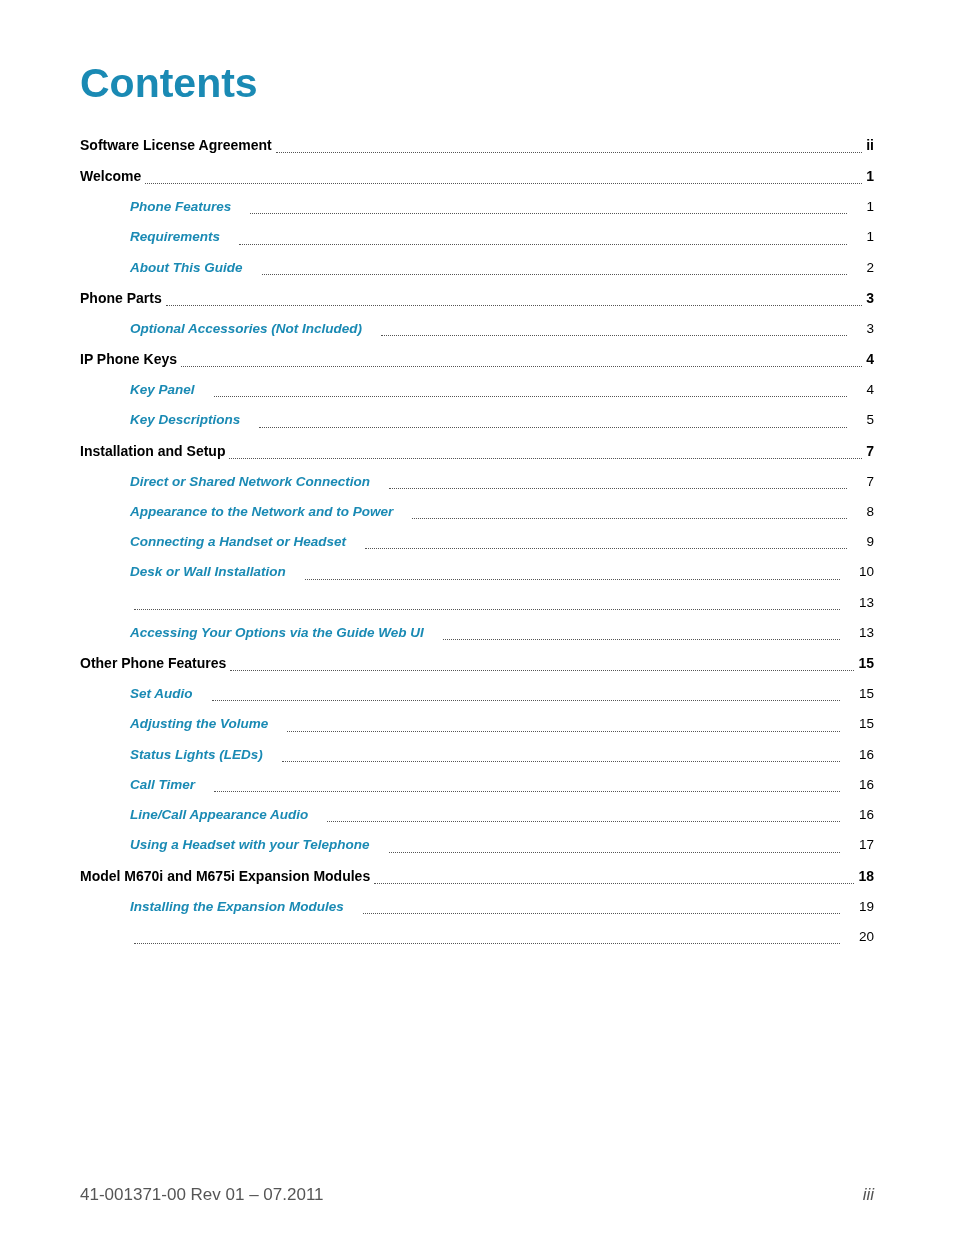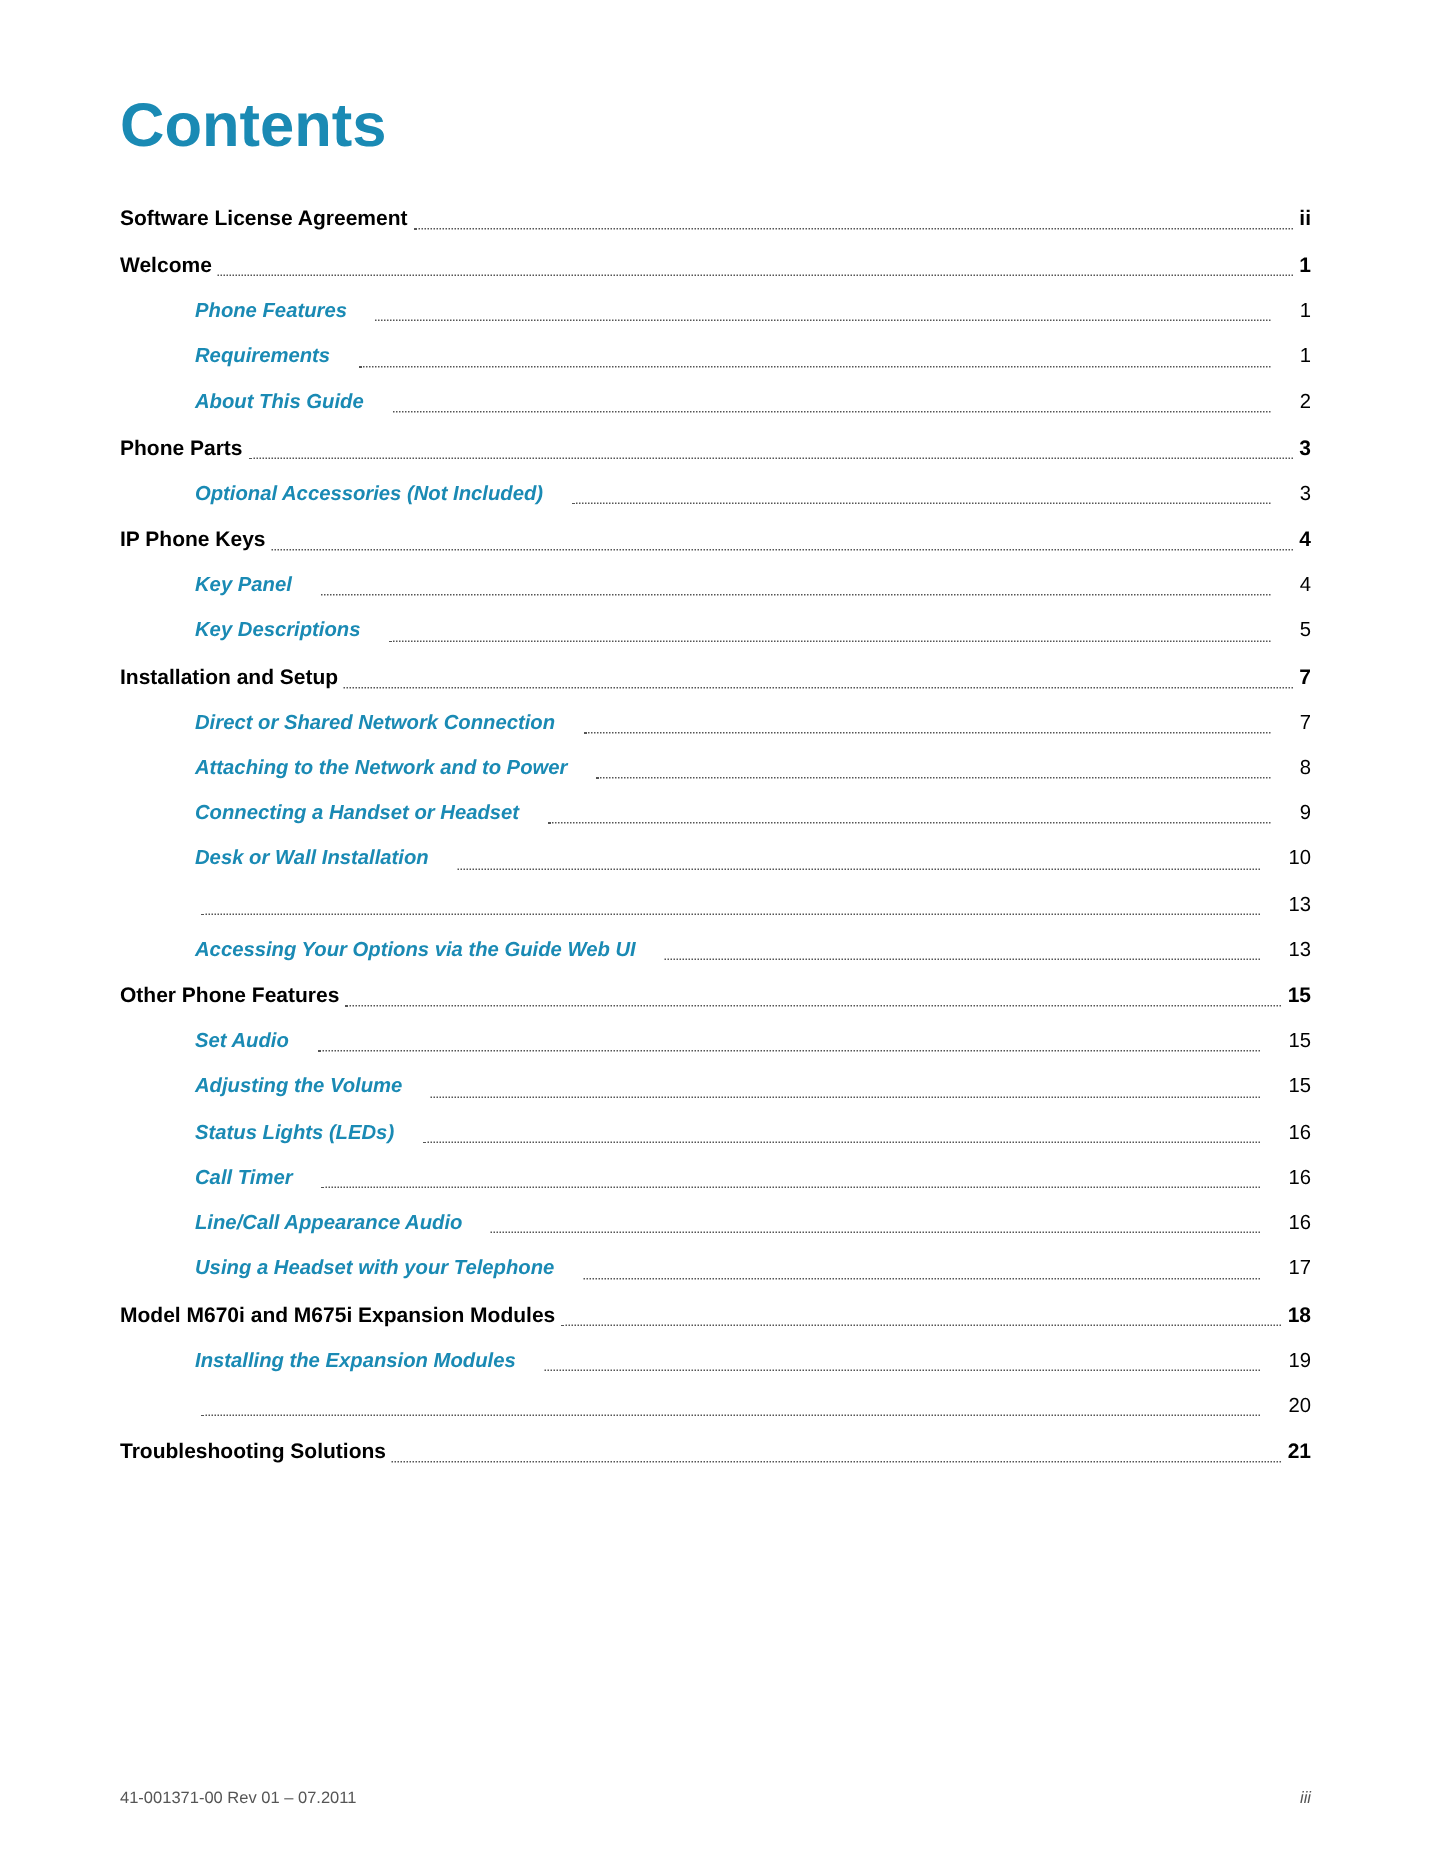--- a/index.html
+++ b/index.html
@@ -75,21 +75,21 @@
     }
 
     .footer {
       position: absolute;
       bottom: 30px;
       left: 0;
       right: 0;
       padding: 0 80px;
       display: flex;
       justify-content: space-between;
-      font-size: 11px;
+      font-size: 17px;
       color: #555;
     }
 
     .footer-page {
       font-style: italic;
     }
   </style>
 </head>
 <body>
 
@@ -151,21 +151,21 @@
         <span class="toc-label">Installation and Setup</span>
         <span class="toc-dots"></span>
         <span class="toc-page">7</span>
       </div>
       <div class="toc-entry level2">
         <span class="toc-label">Direct or Shared Network Connection</span>
         <span class="toc-dots"></span>
         <span class="toc-page">7</span>
       </div>
       <div class="toc-entry level2">
-        <span class="toc-label">Attaching to the Network and to Power</span>
+        <span class="toc-label">Appearance to the Network and to Power</span>
         <span class="toc-dots"></span>
         <span class="toc-page">8</span>
       </div>
       <div class="toc-entry level2">
         <span class="toc-label">Connecting a Handset or Headset</span>
         <span class="toc-dots"></span>
         <span class="toc-page">9</span>
       </div>
       <div class="toc-entry level2">
         <span class="toc-label">Desk or Wall Installation</span>
@@ -222,25 +222,20 @@
         <span class="toc-page">18</span>
       </div>
       <div class="toc-entry level2">
         <span class="toc-label">Installing the Expansion Modules</span>
         <span class="toc-dots"></span>
         <span class="toc-page">19</span>
       </div>
       <div class="toc-entry level2">
         <span class="toc-dots"></span>
         <span class="toc-page">20</span>
-      </div>
-      <div class="toc-entry level1">
-        <span class="toc-label">Troubleshooting Solutions</span>
-        <span class="toc-dots"></span>
-        <span class="toc-page">21</span>
       </div>
     </div>
 </div>
 
 <div class="footer">
   <span class="footer-left">41-001371-00 Rev 01 – 07.2011</span>
   <span class="footer-page">iii</span>
 </div>
 
 </body></html>

